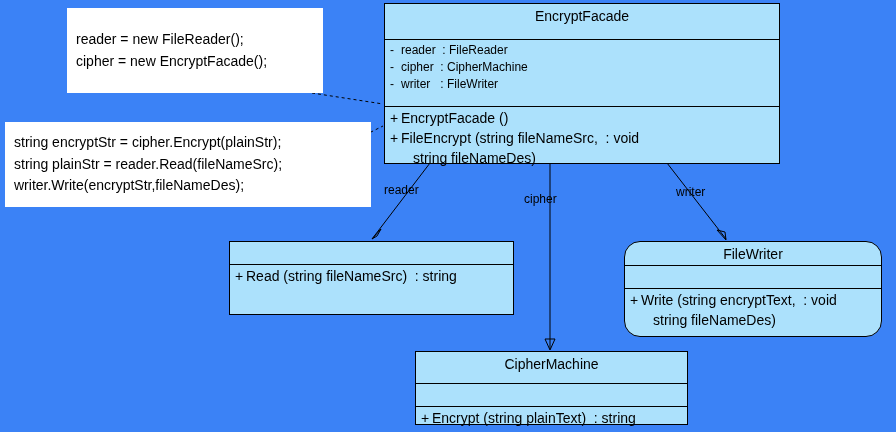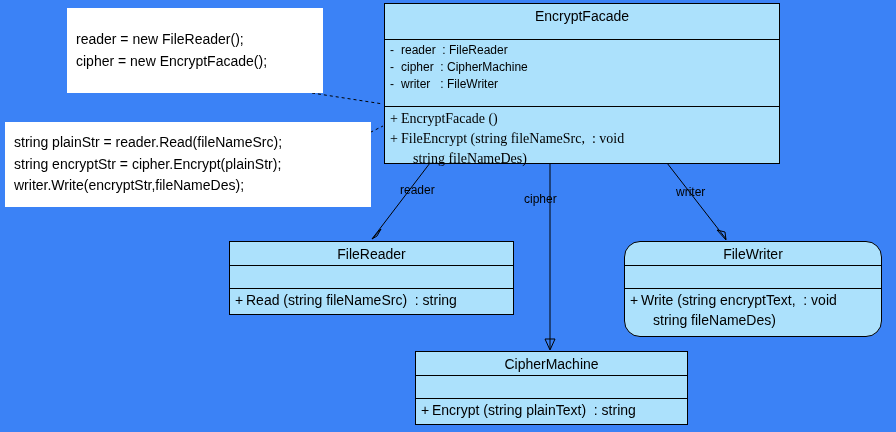--- a/index.html
+++ b/index.html
@@ -133,62 +133,61 @@
 
   <div class="uml-note" style="left:67px; top:8px; width:256px; height:85px;">
     <div class="note-body">
       <div class="note-line">reader = new FileReader();</div>
       <div class="note-line">cipher = new EncryptFacade();</div>
     </div>
   </div>
 
   <div class="uml-note" style="left:5px; top:122px; width:366px; height:85px;">
     <div class="note-body">
+      <div class="note-line">string encryptStr = cipher.Encrypt(plainStr);</div>
       <div class="note-line">string plainStr = reader.Read(fileNameSrc);</div>
-      <div class="note-line">string encryptStr = cipher.Encrypt(plainStr);</div>
       <div class="note-line">writer.Write(encryptStr,fileNameDes);</div>
     </div>
   </div>
 
   <div class="uml-class" style="left:384px; top:3px; width:396px; height:161px;">
     <div class="uml-title" style="height:36px;">EncryptFacade</div>
     <div class="uml-attrs" style="height:67px;">
       <div class="mem-row"><span class="vis">-</span><span>reader  : FileReader</span></div>
       <div class="mem-row"><span class="vis">-</span><span>cipher  : CipherMachine</span></div>
       <div class="mem-row"><span class="vis">-</span><span>writer   : FileWriter</span></div>
     </div>
-    <div class="uml-ops" style="height:66px;font-family:Liberation Serif, serif;">
+    <div class="uml-ops" style="height:66px;">
       <div class="mem-row"><span class="vis">+</span><span>EncryptFacade ()</span></div>
       <div class="mem-row"><span class="vis">+</span><span>FileEncrypt (string fileNameSrc,  : void</span></div>
       <div class="mem-cont" style="padding-left:23px;">string fileNameDes)</div>
     </div>
   </div>
 
   <div class="uml-class" style="left:229px; top:241px; width:285px; height:74px;">
-    <div class="uml-title" style="height:24px;">FileReader</div>
     <div class="uml-attrs empty" style="height:23px;"></div>
     <div class="uml-ops" style="height:25px;">
       <div class="mem-row"><span class="vis">+</span><span>Read (string fileNameSrc)  : string</span></div>
     </div>
   </div>
 
   <div class="uml-class" style="left:624px; top:241px; width:258px; height:96px;border-radius:16px;">
     <div class="uml-title" style="height:24px;">FileWriter</div>
     <div class="uml-attrs empty" style="height:23px;"></div>
     <div class="uml-ops" style="height:47px;">
       <div class="mem-row"><span class="vis">+</span><span>Write (string encryptText,  : void</span></div>
       <div class="mem-cont" style="padding-left:23px;">string fileNameDes)</div>
     </div>
   </div>
 
   <div class="uml-class" style="left:415px; top:351px; width:273px; height:74px;">
-    <div class="uml-title" style="height:24px;text-align:center;">CipherMachine</div>
+    <div class="uml-title" style="height:32px;text-align:center;">CipherMachine</div>
     <div class="uml-attrs empty" style="height:23px;"></div>
     <div class="uml-ops" style="height:25px;">
       <div class="mem-row"><span class="vis">+</span><span>Encrypt (string plainText)  : string</span></div>
     </div>
   </div>
 
-  <div class="edge-label" style="left:400px; top:183px;">reader</div>
+  <div class="edge-label" style="left:384px; top:183px;">reader</div>
   <div class="edge-label" style="left:524px; top:192px;">cipher</div>
   <div class="edge-label" style="left:676px; top:185px;">writer</div>
 
 </div>
 
 </body></html>

